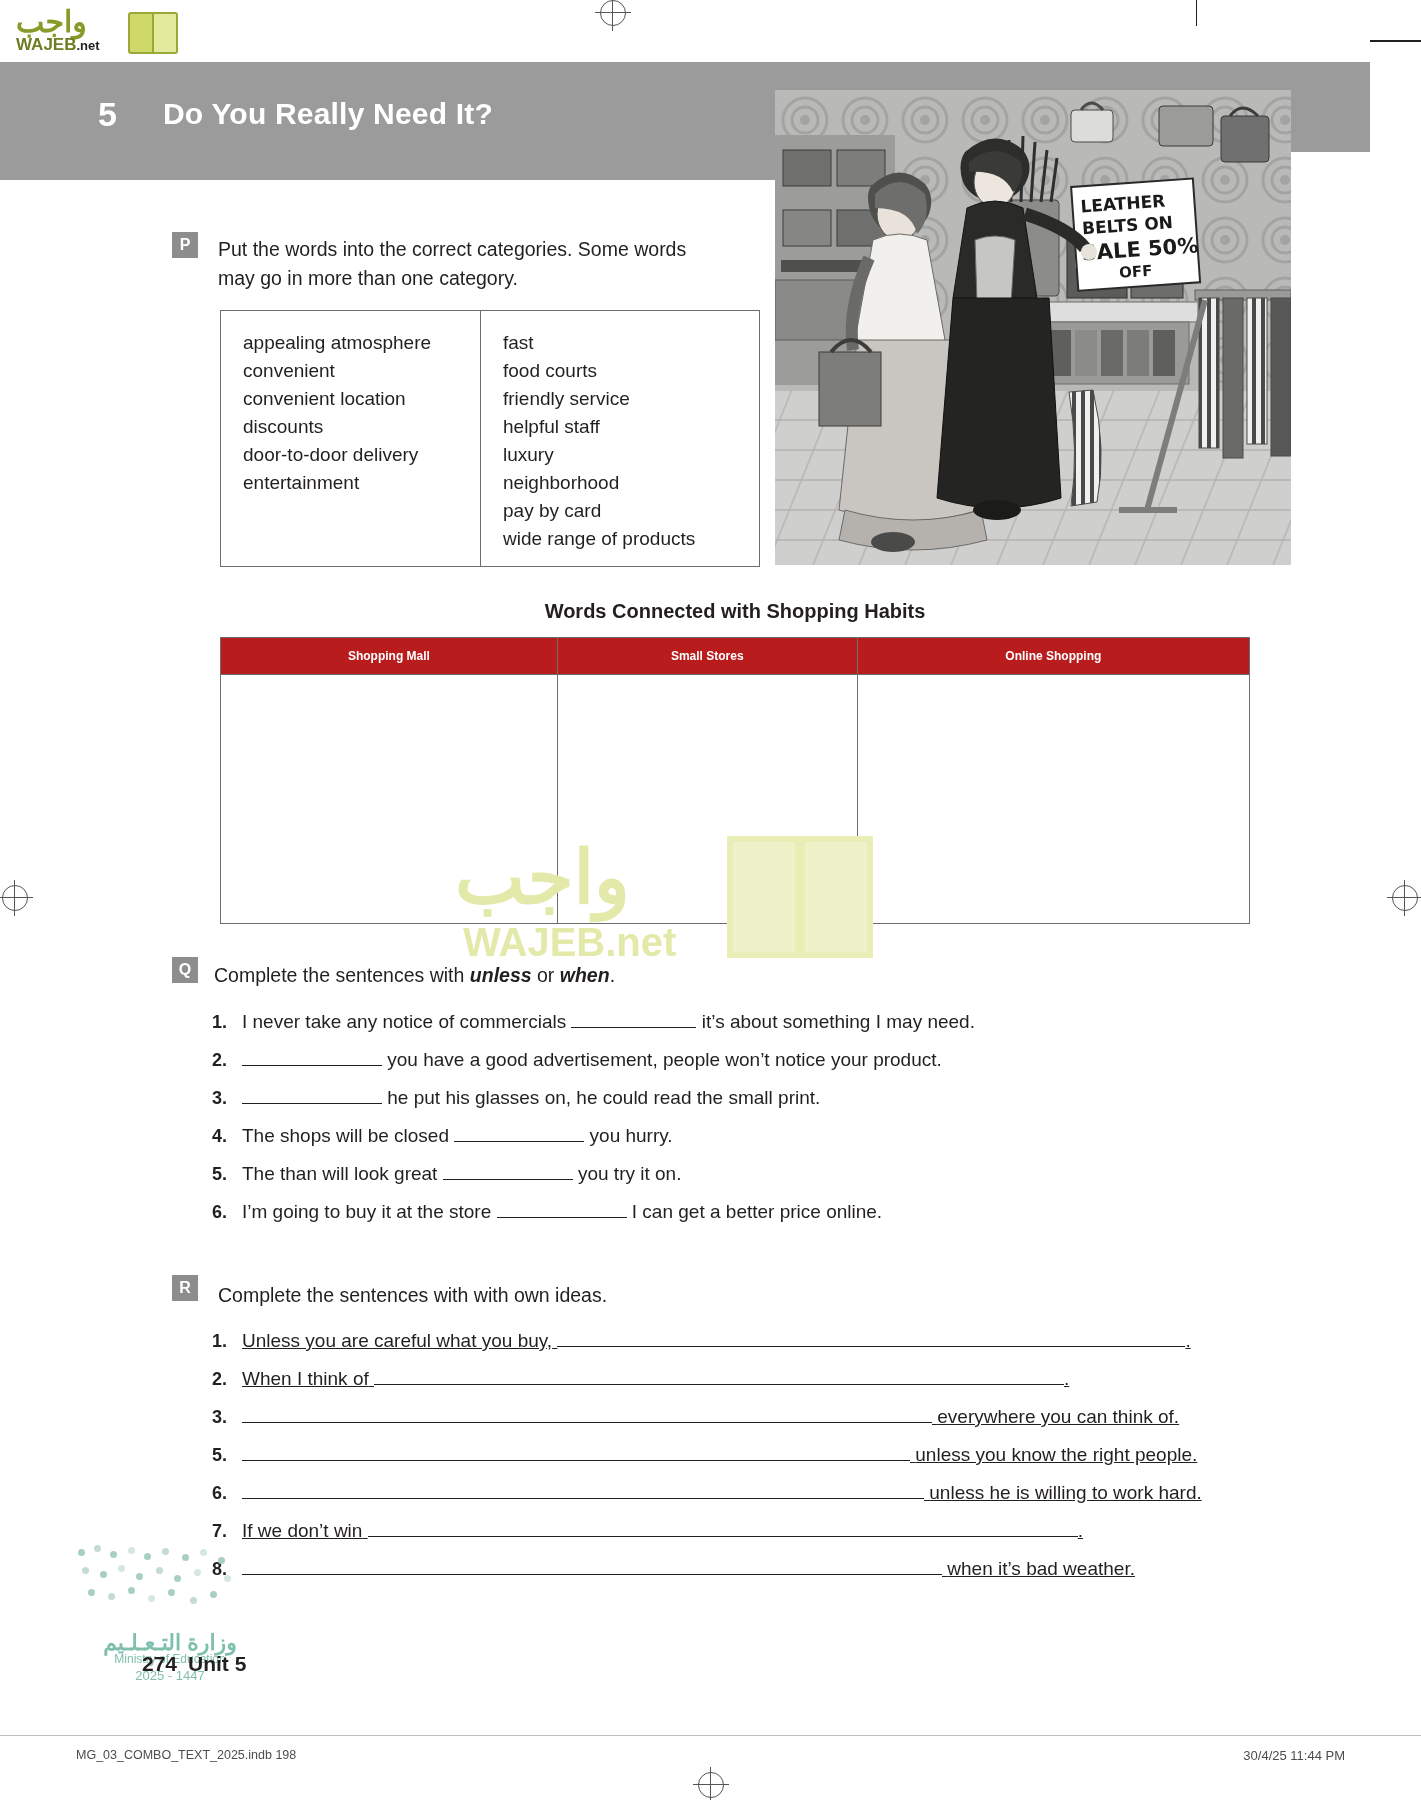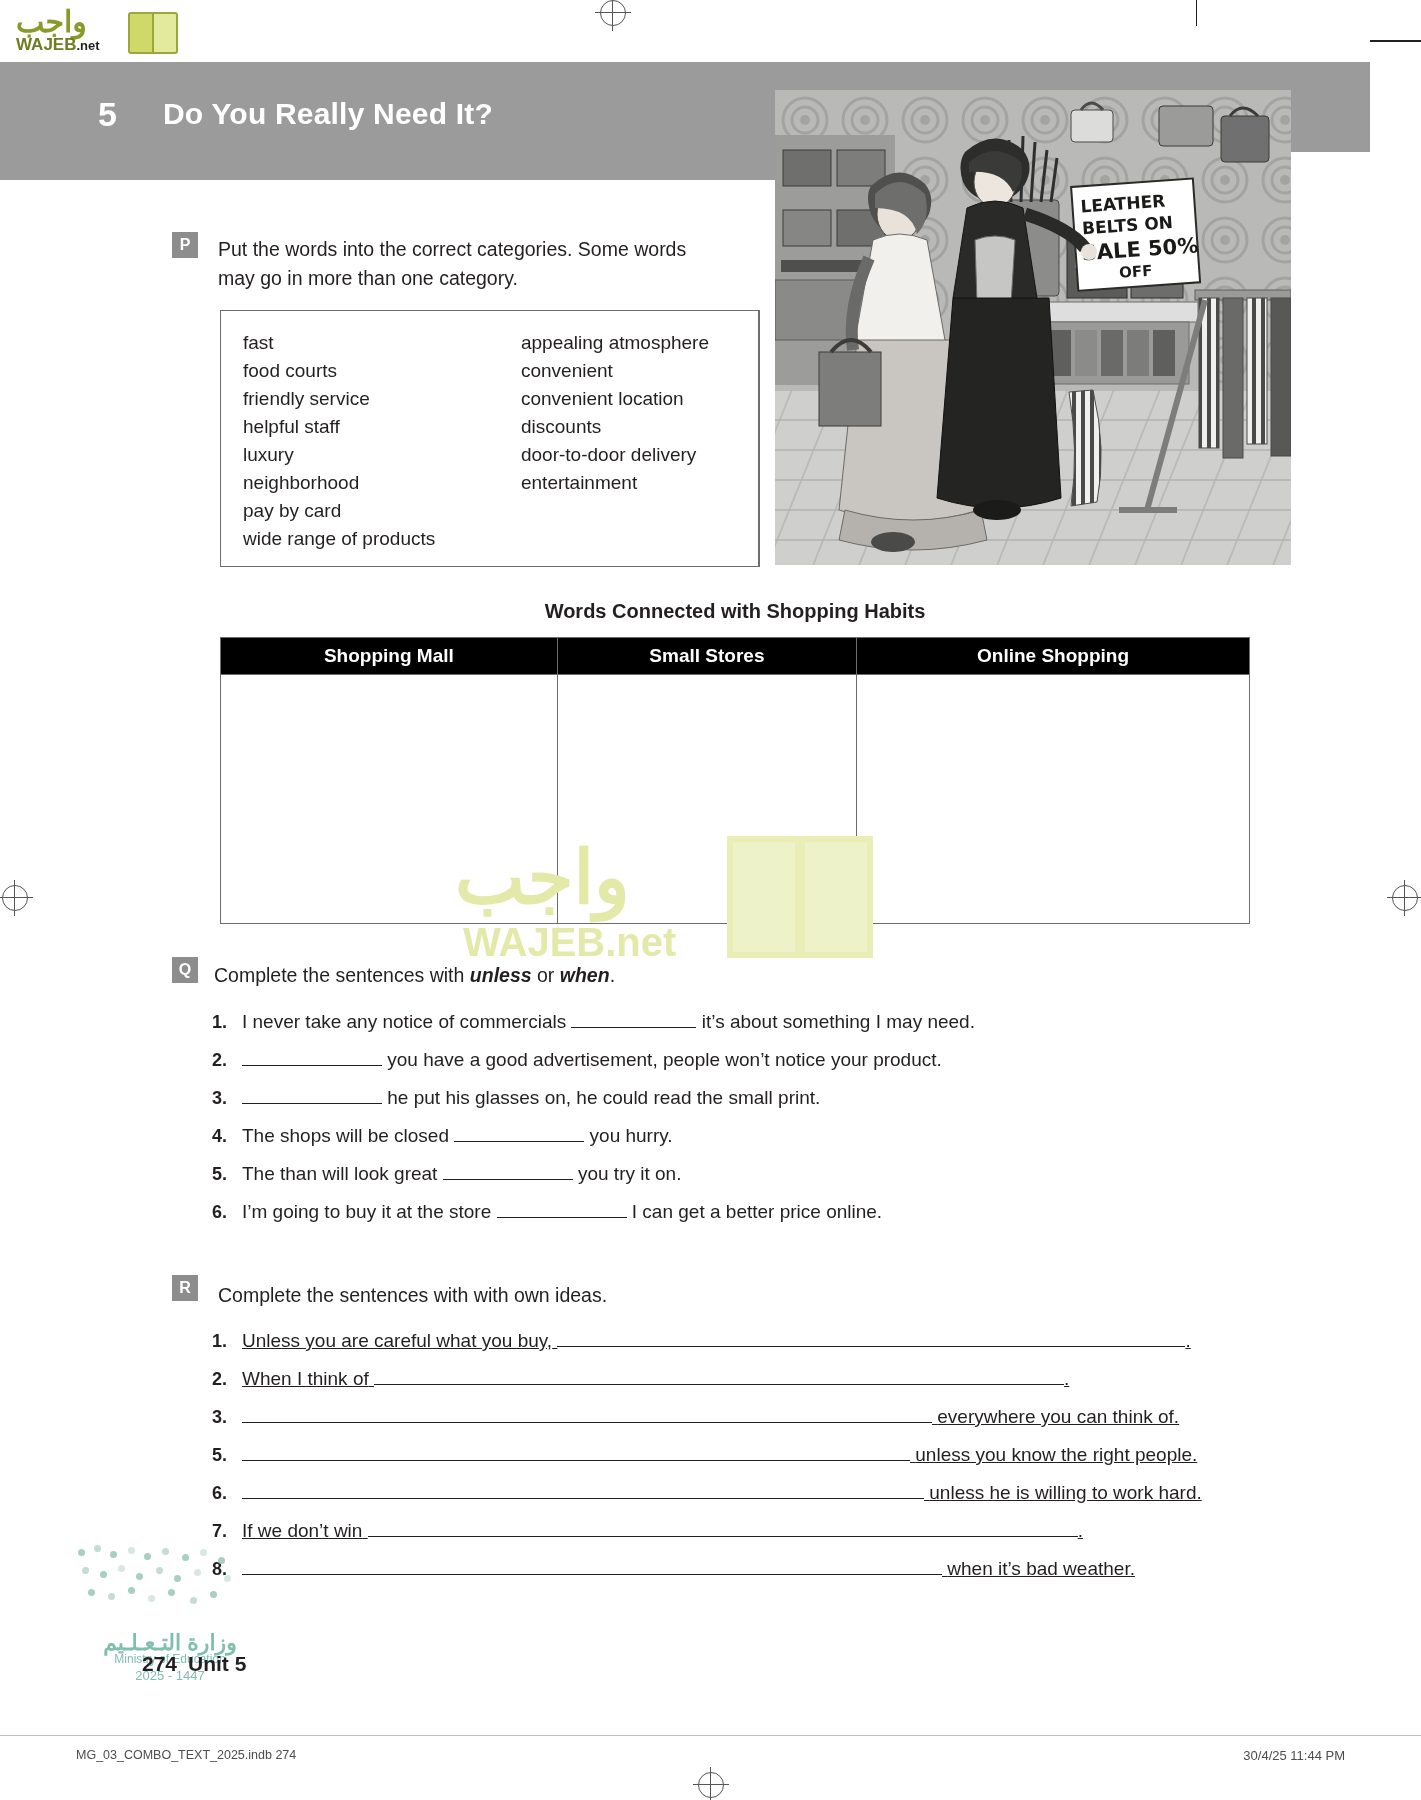--- a/index.html
+++ b/index.html
@@ -162,23 +162,23 @@
     font-size: 20px;
     font-weight: bold;
   }
   .cat-table {
     position: absolute;
     left: 220px; top: 637px;
     width: 1030px;
     border-collapse: collapse;
   }
   .cat-table th {
-    background: #000000;
+    background: #b91c1c;
     color: #ffffff;
-    font-size: 19px;
+    font-size: 12px;
     font-weight: bold;
     height: 34px;
     border: 1px solid #6d6d6d;
   }
   .cat-table td {
     height: 246px;
     border: 1px solid #6d6d6d;
     background: transparent;
   }
 
@@ -332,37 +332,37 @@
 
   <div class="header-band"></div>
   <div class="header-step"></div>
   <div class="unit-number">5</div>
   <div class="unit-title">Do You Really Need It?</div>
 
   <div class="marker" style="left:172px; top:232px;">P</div>
   <div class="instr" style="left:218px; top:235px; width:505px;">Put the words into the correct categories. Some words may go in more than one category.</div>
 
   <div class="wordbox">
+    <div class="col left">
+      <div>appealing atmosphere</div>
+      <div>convenient</div>
+      <div>convenient location</div>
+      <div>discounts</div>
+      <div>door-to-door delivery</div>
+      <div>entertainment</div>
+    </div>
     <div class="col right">
       <div>fast</div>
       <div>food courts</div>
       <div>friendly service</div>
       <div>helpful staff</div>
       <div>luxury</div>
       <div>neighborhood</div>
       <div>pay by card</div>
       <div>wide range of products</div>
-    </div>
-    <div class="col left">
-      <div>appealing atmosphere</div>
-      <div>convenient</div>
-      <div>convenient location</div>
-      <div>discounts</div>
-      <div>door-to-door delivery</div>
-      <div>entertainment</div>
     </div>
   </div>
 
   <div class="illus">
     <svg width="516" height="475" viewBox="0 0 516 475" xmlns="http://www.w3.org/2000/svg">
       <defs>
         <pattern id="floor" width="46" height="30" patternUnits="userSpaceOnUse" patternTransform="skewX(-22)">
           <rect width="46" height="30" fill="#cfcfcd"></rect>
           <rect width="46" height="30" fill="none" stroke="#b2b2b0" stroke-width="1.4"></rect>
         </pattern>
@@ -597,16 +597,16 @@
   <div class="moe">
     <div class="ar">وزارة التـعـلـيم</div>
     <div class="en">Ministry of Education</div>
     <div class="yr">2025 - 1447</div>
   </div>
 
   <div class="pagenum">274</div>
   <div class="unit-label">Unit 5</div>
 
   <div class="footer-rule"></div>
-  <div class="footer-left">MG_03_COMBO_TEXT_2025.indb   274</div>
+  <div class="footer-left">MG_03_COMBO_TEXT_2025.indb   198</div>
   <div class="footer-right">30/4/25   11:44 PM</div>
 
 </div>
 
 </body></html>

